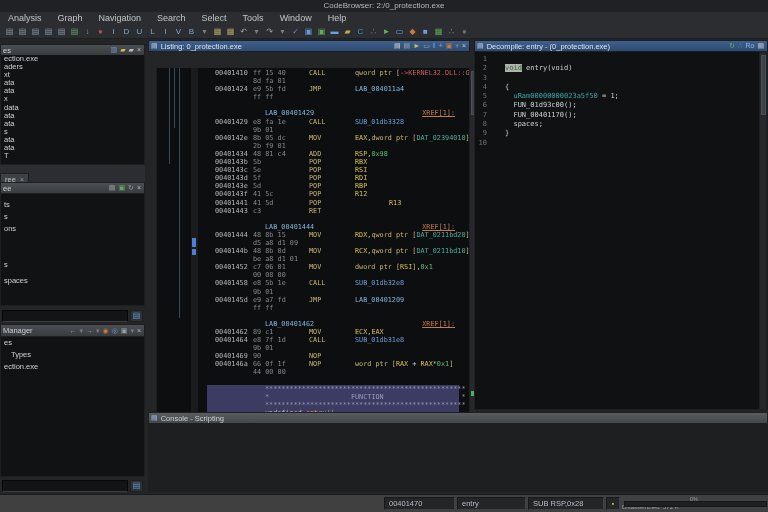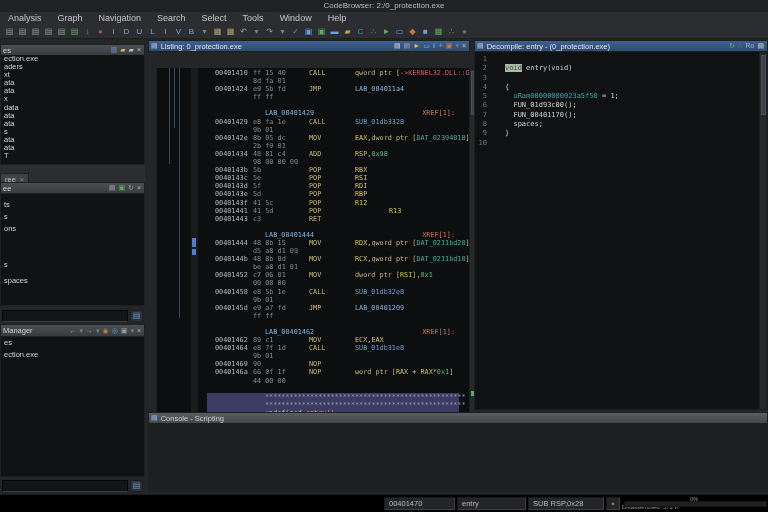--- a/index.html
+++ b/index.html
@@ -20,39 +20,39 @@
   .titem{font-size:7.5px;color:#ced1d4;padding-left:3px;white-space:nowrap;overflow:hidden;}
   
   #listing-body{background:#0d0e10;}
   .lrow{position:relative;height:8.1px;font-family:"DejaVu Sans Mono",monospace;font-size:6.8px;line-height:8.1px;white-space:pre;}
   .lrow span{position:absolute;top:0;}
   .c-addr{left:58px;color:#b4b8ba;}
   .c-bytes{left:96px;color:#86898c;text-align:right;}
   .c-mn{left:152px;color:#c9b874;}
   .c-op{left:198px;}
   .c-lab{left:108px;color:#82b8e0;}
-  .c-xref{right:12px;color:#c77a52;}
+  .c-xref{right:12px;color:#c77a52;text-decoration:underline;}
   .t-reg{color:#d6c35c}.t-lab{color:#82b8e0}.t-sub{color:#6f9fd8}.t-dat{color:#4fae9e}
   .t-num{color:#5fbf7f}.t-ext{color:#c75e5e}.t-ptr{color:#c9b874}.t-pln{color:#c0c3c6}
   .t-com{color:#9b9bc0}.t-kw{color:#bfc2d4}.t-fn{color:#d8a84f}
   .selbg{position:absolute;left:50px;right:8px;top:0;bottom:0;background:#3c3c63;}
   .gutline{position:absolute;border-left:1px solid #3a4a58;width:0;}
   
   .drow{position:relative;height:9.3px;font-family:"DejaVu Sans Mono",monospace;font-size:7px;line-height:9.3px;white-space:pre;}
   .dnum{position:absolute;left:0;width:10px;text-align:right;color:#6f7478;}
   .dcode{position:absolute;left:28px;color:#cfd2d4;}
   .d-sel{background:#b0b3ad;color:#2d6b2d;}
   .d-dat{color:#3fa7a7;}
   
   .sbar{background:#26282b;border:1px solid #1d1f21;box-sizing:border-box;}
   .sthumb{position:absolute;background:#3e4246;border:1px solid #4b5054;box-sizing:border-box;}
   .filter-field{background:#121415;border:1px solid #060708;border-bottom-color:#3a3d40;height:12px;box-sizing:border-box;}
   .ficon{width:13px;height:12px;background:#2f3235;border:1px solid #1d1f21;box-sizing:border-box;color:#5f9fdf;font-size:8px;line-height:10px;text-align:center;}
   
-  #statusbar{left:0;top:494px;width:768px;height:18px;background:#000000;border-top:1px solid #191b1d;box-sizing:border-box;}
+  #statusbar{left:0;top:494px;width:768px;height:18px;background:#404040;border-top:1px solid #191b1d;box-sizing:border-box;}
   .sfield{position:absolute;top:2px;height:13px;background:#232527;border:1px solid #17191b;border-bottom-color:#3f4245;border-right-color:#3f4245;box-sizing:border-box;font-size:7.5px;color:#b9bdc0;line-height:11px;padding-left:4px;white-space:nowrap;overflow:hidden;}
   .tabstrip{background:#2b2d30;}
   .tab{position:absolute;background:#3e4144;border:1px solid #1d1f21;color:#c0c3c6;font-size:7.5px;line-height:12px;padding:0 4px;display:flex;gap:4px;}
 </style>
 </head>
 <body>
 
 <div class="abs" id="titlebar"><span>CodeBrowser: 2:/0_protection.exe</span></div>
 <div class="abs" id="menubar">
     <span class="menu-item">Analysis</span>
@@ -165,20 +165,21 @@
       <span class="hic" style="color: rgb(122, 127, 132);">▾</span>
       <span class="hic" style="color: rgb(200, 120, 64);">◉</span>
       <span class="hic" style="color: rgb(111, 159, 216);">◎</span>
       <span class="hic" style="color: rgb(154, 160, 166);">▣</span>
       <span class="hic" style="color: rgb(122, 127, 132);">▾</span>
       <span class="hic" style="color: rgb(184, 188, 192);">×</span>
     </span>
 </div>
 <div class="abs pbody" style="left:0;top:337px;width:145px;height:140px;" id="dtm-body">
     <div class="titem" style="height: 12px; line-height: 12px; padding-left: 3px;">es</div>
+    <div class="titem" style="height: 12px; line-height: 12px; padding-left: 10px;">Types</div>
     <div class="titem" style="height: 12px; line-height: 12px; padding-left: 3px;">ection.exe</div>
   </div>
 
 <div class="abs filter-field" style="left:2px;top:480px;width:126px;"></div>
 <div class="abs ficon" style="left:130px;top:480px;">▤</div>
 
 <div class="abs phdr blue" style="left:148px;top:40px;width:322px;">
   <span class="hic" style="color:#b9c4d4;margin-right:3px;">▤</span>
   <span>Listing: 0_protection.exe</span>
   <span class="hicons" id="listing-icons">
@@ -206,21 +207,20 @@
       <div class="lrow"><span class="c-bytes">8d fa 01</span></div>
       <div class="lrow"><span class="c-addr">00401424</span><span class="c-bytes">e9 5b fd</span><span class="c-mn">JMP</span><span class="c-op"><span class="t-lab" style="position: static;">LAB_004011a4</span></span></div>
       <div class="lrow"><span class="c-bytes">ff ff</span></div>
       <div class="lrow"></div>
       <div class="lrow"><span class="c-lab">LAB_00401429</span><span class="c-xref">XREF[1]:</span></div>
       <div class="lrow"><span class="c-addr">00401429</span><span class="c-bytes">e8 fa 1e</span><span class="c-mn">CALL</span><span class="c-op"><span class="t-sub" style="position: static;">SUB_01db3328</span></span></div>
       <div class="lrow"><span class="c-bytes">9b 01</span></div>
       <div class="lrow"><span class="c-addr">0040142e</span><span class="c-bytes">8b 05 dc</span><span class="c-mn">MOV</span><span class="c-op"><span class="t-reg" style="position: static;">EAX</span><span class="t-pln" style="position: static;">,</span><span class="t-ptr" style="position: static;">dword ptr [</span><span class="t-dat" style="position: static;">DAT_02394010</span><span class="t-ptr" style="position: static;">]</span></span></div>
       <div class="lrow"><span class="c-bytes">2b f9 01</span></div>
       <div class="lrow"><span class="c-addr">00401434</span><span class="c-bytes">48 81 c4</span><span class="c-mn">ADD</span><span class="c-op"><span class="t-reg" style="position: static;">RSP</span><span class="t-pln" style="position: static;">,</span><span class="t-num" style="position: static;">0x98</span></span></div>
-      <div class="lrow"><span class="c-bytes">98 00 00 00</span></div>
       <div class="lrow"><span class="c-addr">0040143b</span><span class="c-bytes">5b</span><span class="c-mn">POP</span><span class="c-op"><span class="t-reg" style="position: static;">RBX</span></span></div>
       <div class="lrow"><span class="c-addr">0040143c</span><span class="c-bytes">5e</span><span class="c-mn">POP</span><span class="c-op"><span class="t-reg" style="position: static;">RSI</span></span></div>
       <div class="lrow"><span class="c-addr">0040143d</span><span class="c-bytes">5f</span><span class="c-mn">POP</span><span class="c-op"><span class="t-reg" style="position: static;">RDI</span></span></div>
       <div class="lrow"><span class="c-addr">0040143e</span><span class="c-bytes">5d</span><span class="c-mn">POP</span><span class="c-op"><span class="t-reg" style="position: static;">RBP</span></span></div>
       <div class="lrow"><span class="c-addr">0040143f</span><span class="c-bytes">41 5c</span><span class="c-mn">POP</span><span class="c-op"><span class="t-reg" style="position: static;">R12</span></span></div>
       <div class="lrow"><span class="c-addr">00401441</span><span class="c-bytes">41 5d</span><span class="c-mn">POP</span><span class="c-op"><span class="t-reg" style="position: static; padding-left: 34px;">R13</span></span></div>
       <div class="lrow"><span class="c-addr">00401443</span><span class="c-bytes">c3</span><span class="c-mn">RET</span><span class="c-op"></span></div>
       <div class="lrow"></div>
       <div class="lrow"><span class="c-lab">LAB_00401444</span><span class="c-xref">XREF[1]:</span></div>
       <div class="lrow"><span class="c-addr">00401444</span><span class="c-bytes">48 8b 15</span><span class="c-mn">MOV</span><span class="c-op"><span class="t-reg" style="position: static;">RDX</span><span class="t-pln" style="position: static;">,</span><span class="t-ptr" style="position: static;">qword ptr [</span><span class="t-dat" style="position: static;">DAT_0211bd20</span><span class="t-ptr" style="position: static;">]</span></span></div>
@@ -236,20 +236,21 @@
       <div class="lrow"></div>
       <div class="lrow"><span class="c-lab">LAB_00401462</span><span class="c-xref">XREF[1]:</span></div>
       <div class="lrow"><span class="c-addr">00401462</span><span class="c-bytes">89 c1</span><span class="c-mn">MOV</span><span class="c-op"><span class="t-reg" style="position: static;">ECX</span><span class="t-pln" style="position: static;">,</span><span class="t-reg" style="position: static;">EAX</span></span></div>
       <div class="lrow"><span class="c-addr">00401464</span><span class="c-bytes">e8 7f 1d</span><span class="c-mn">CALL</span><span class="c-op"><span class="t-sub" style="position: static;">SUB_01db31e8</span></span></div>
       <div class="lrow"><span class="c-bytes">9b 01</span></div>
       <div class="lrow"><span class="c-addr">00401469</span><span class="c-bytes">90</span><span class="c-mn">NOP</span><span class="c-op"></span></div>
       <div class="lrow"><span class="c-addr">0040146a</span><span class="c-bytes">66 0f 1f</span><span class="c-mn">NOP</span><span class="c-op"><span class="t-ptr" style="position: static;">word ptr [</span><span class="t-reg" style="position: static;">RAX</span><span class="t-pln" style="position: static;"> + </span><span class="t-reg" style="position: static;">RAX</span><span class="t-pln" style="position: static;">*</span><span class="t-num" style="position: static;">0x1</span><span class="t-ptr" style="position: static;">]</span></span></div>
       <div class="lrow"><span class="c-bytes">44 00 00</span></div>
       <div class="lrow"></div>
       <div class="lrow sel"><div class="selbg"></div><span class="c-lab t-com">*************************************************</span></div>
+      <div class="lrow sel"><div class="selbg"></div><span class="c-lab t-com">*                    FUNCTION                   *</span></div>
       <div class="lrow sel"><div class="selbg"></div><span class="c-lab t-com">*************************************************</span></div>
       <div class="lrow sel"><div class="selbg"></div><span class="c-lab"><span class="t-kw" style="position: static;">undefined</span><span class="t-pln" style="position: static;"> </span><span class="t-fn" style="position: static;">entry()</span></span></div>
     </div>
   <div class="abs sbar" style="right:0;top:0;width:8px;height:358px;">
     <div class="sthumb" style="left:1px;top:2px;width:5px;height:44px;"></div>
     <div class="abs" style="left:1px;top:322px;width:5px;height:5px;background:#4fae5f;"></div>
     <div class="abs" style="left:1px;top:352px;width:5px;height:4px;background:#c8ccd0;"></div>
   </div>
 </div>
 

